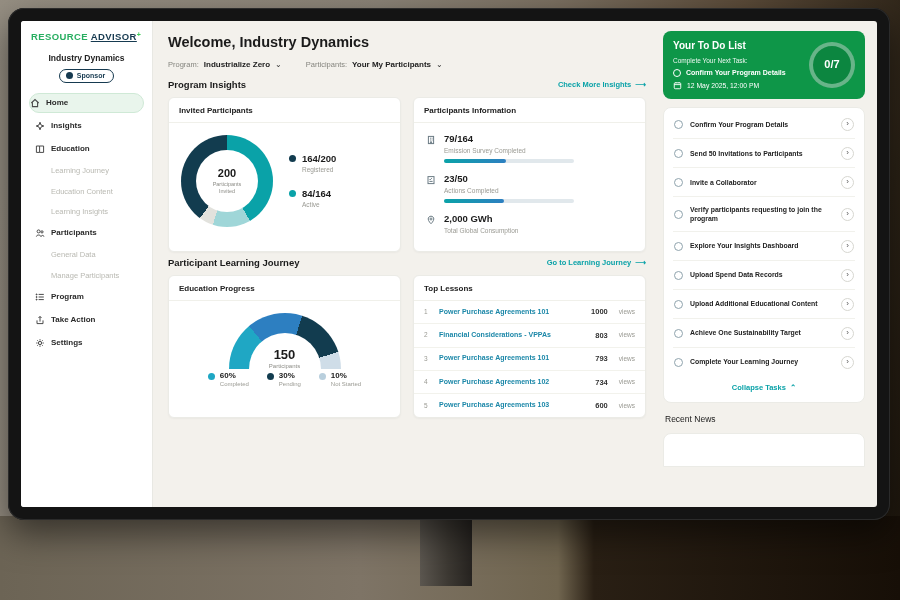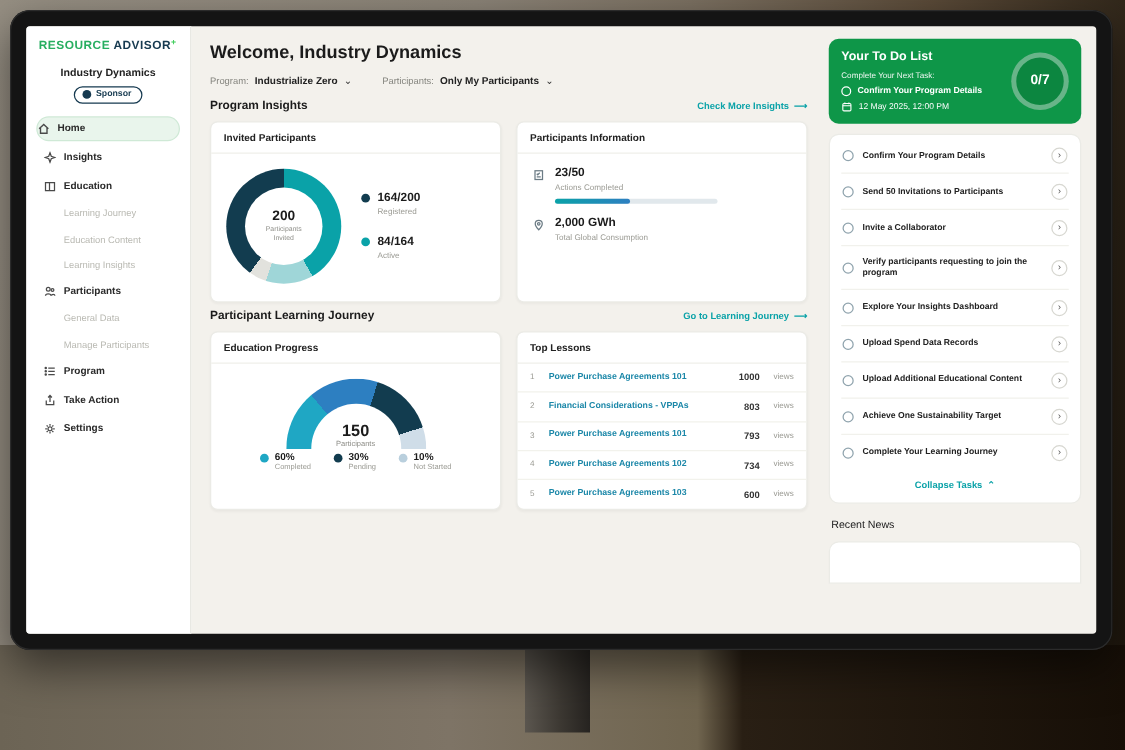--- a/index.html
+++ b/index.html
@@ -18,21 +18,21 @@
   .monitor { position:absolute; left:8px; top:8px; width:882px; height:512px;
     background:#141414; border-radius:16px; padding:13px;
     box-shadow:0 14px 34px rgba(0,0,0,.5), inset 0 0 0 1px #2b2b2b; }
   .screen { width:100%; height:100%; background:#f3f1ec; border-radius:3px;
     overflow:hidden; display:flex; }
 
   
   .sidebar { width:132px; flex:none; background:#fff; border-right:1px solid #e8e8e3;
     padding:10px 8px; display:flex; flex-direction:column; }
   .logo { font-size:9.5px; font-weight:bold; letter-spacing:.4px; padding-left:2px; white-space:nowrap; }
-  .logo .p1 { color:#27ae60; } .logo .p2 { color:#163a50; }
+  .logo .p1 { color:#27ae60; } .logo .p2 { color:#163a50;text-decoration:underline; }
   .logo .p3 { color:#3dcd58; font-size:7px; vertical-align:top; }
   .org { text-align:center; font-size:8.5px; font-weight:bold; color:#222; margin-top:10px; }
   .badge { margin:5px auto 8px; border:1px solid #163a50; border-radius:9px;
     padding:2px 8px 2px 6px; font-size:7px; font-weight:bold; color:#163a50;
     display:flex; align-items:center; gap:4px; width:fit-content; cursor:pointer; }
   .badge-dot { width:7px; height:7px; border-radius:50%; background:#163a50; }
   .nav { display:flex; flex-direction:column; gap:3px; margin-top:2px; }
   .nav-item { display:flex; align-items:center; gap:6px; font-size:8px; font-weight:bold;
     color:#2a2a2a; padding:5px 6px; border-radius:11px; cursor:pointer; }
   .nav-item svg { flex:none; color:#4a4a4a; }
@@ -217,21 +217,21 @@
       <div class="welcome">Welcome, Industry Dynamics</div>
 
       <div class="filters">
         <div class="filter">
           <span class="fl">Program:</span>
           <span class="val">Industrialize Zero</span>
           <span class="chev">⌄</span>
         </div>
         <div class="filter">
           <span class="fl">Participants:</span>
-          <span class="val">Only My Participants</span>
+          <span class="val">Your My Participants</span>
           <span class="chev">⌄</span>
         </div>
       </div>
 
       <div class="section-row">
         <span class="section-title">Program Insights</span>
         <span class="section-link">
           <span>Check More Insights</span>
           <span>⟶</span>
         </span>
@@ -263,20 +263,33 @@
                   <div class="l">Active</div>
                 </span>
               </div>
             </div>
           </div>
         </div>
 
         <div class="card">
           <div class="card-title">Participants Information</div>
           <div class="info-body">
+            <div class="stat">
+              <svg width="10" height="10" viewBox="0 0 10 10" fill="none" stroke="currentColor" stroke-width="1">
+                  <rect x="2.4" y="1.4" width="5.2" height="7.2"></rect>
+                  <path d="M4 3.2 H4.9 M5.6 3.2 H6.5 M4 5 H4.9 M5.6 5 H6.5 M4.4 8.6 V6.8 H5.6 V8.6"></path>
+                </svg>
+              <div>
+                <div class="v">79/164</div>
+                <div class="l">Emission Survey Completed</div>
+                <div class="pbar">
+                    <i class="pb48"></i>
+                  </div>
+              </div>
+            </div>
             <div class="stat">
               <svg width="10" height="10" viewBox="0 0 10 10" fill="none" stroke="currentColor" stroke-width="1">
                   <rect x="2" y="1.6" width="6" height="7"></rect>
                   <path d="M3.4 4 L4.2 4.8 L5.8 3.2 M3.4 6.4 H6.6"></path>
                 </svg>
               <div>
                 <div class="v">23/50</div>
                 <div class="l">Actions Completed</div>
                 <div class="pbar">
                     <i class="pb46"></i>

